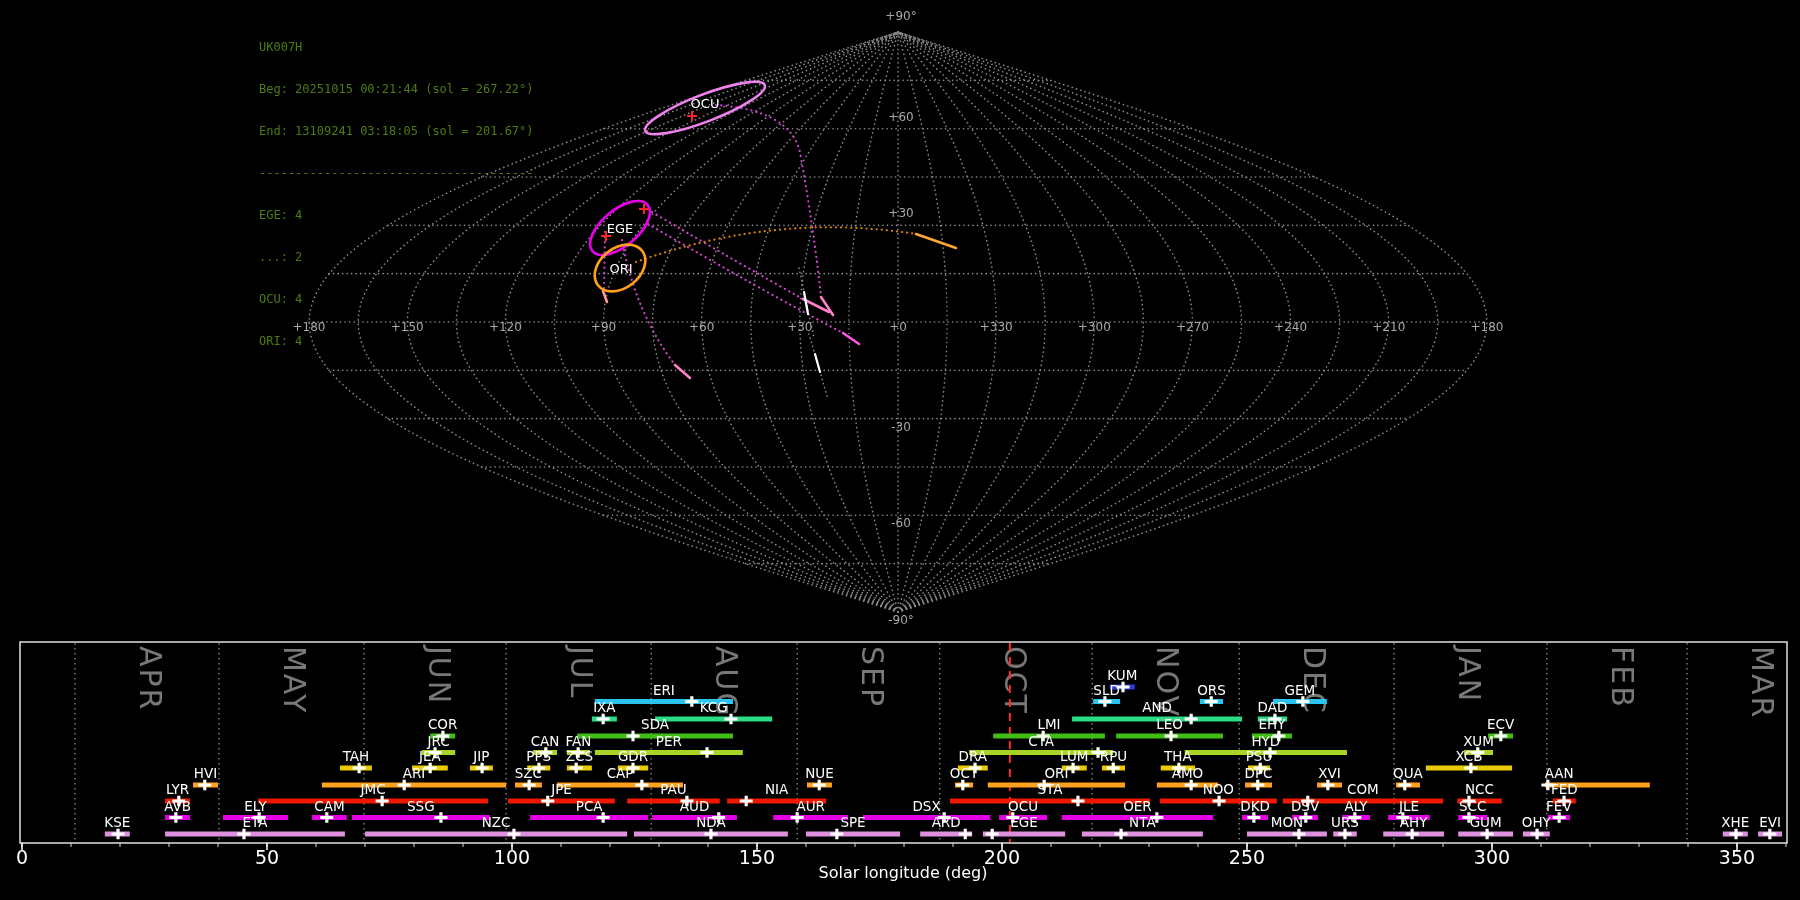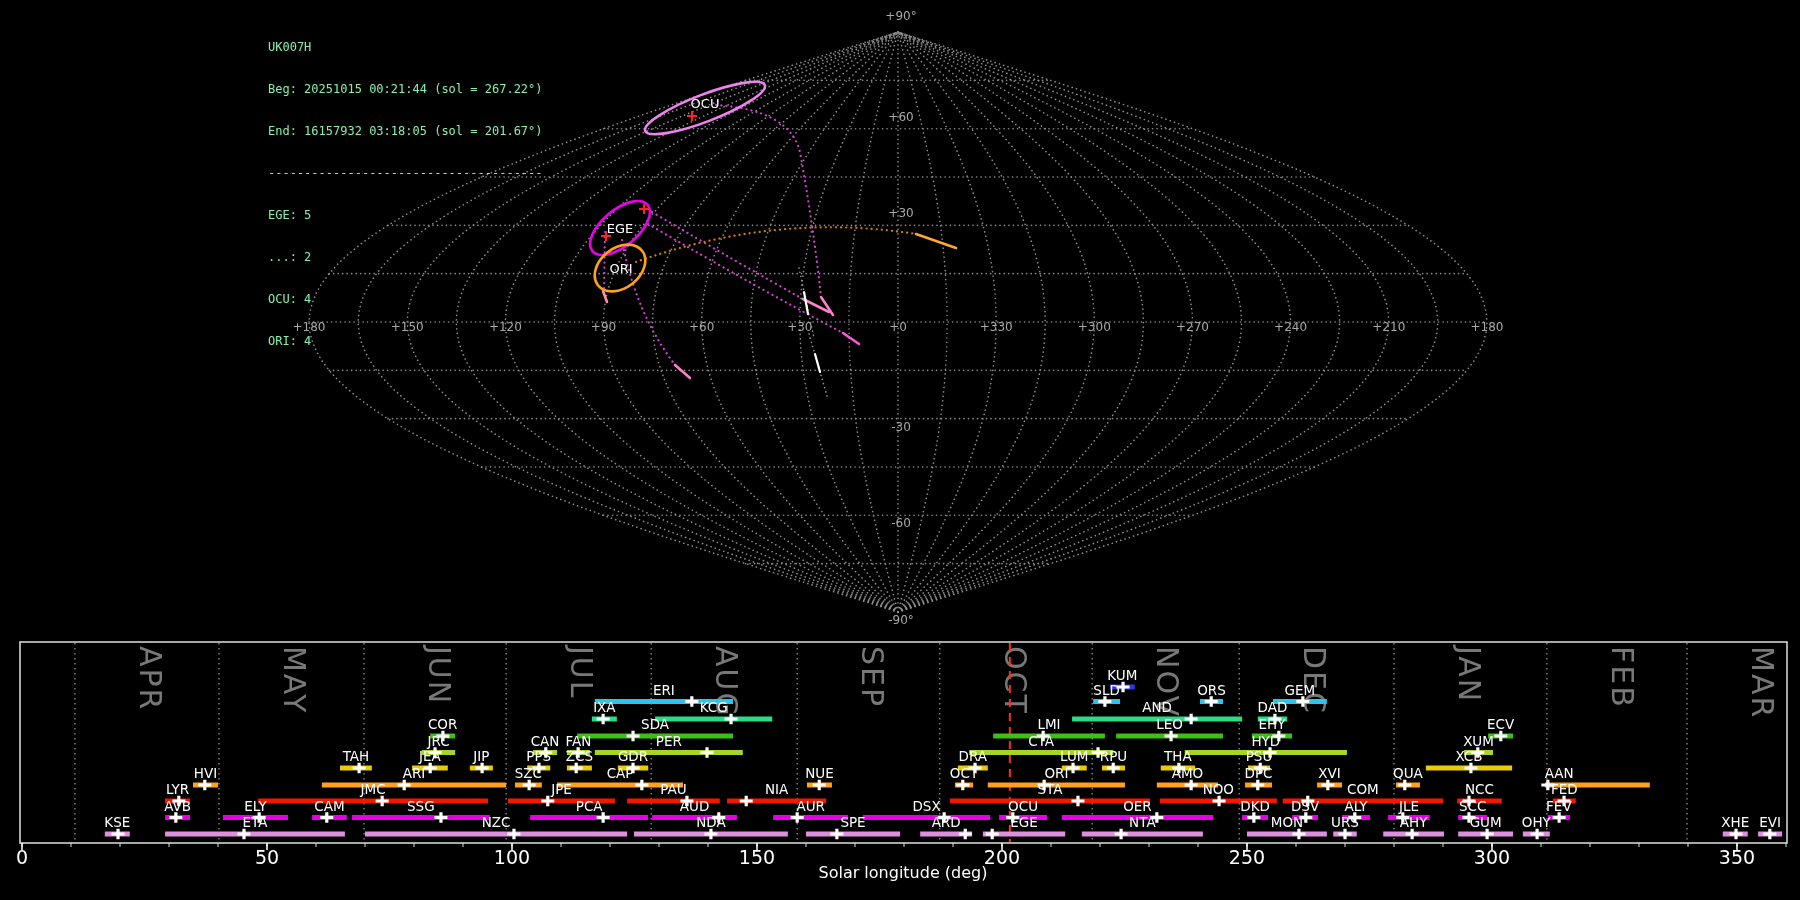--- a/index.html
+++ b/index.html
@@ -1,20 +1,20 @@
 <!DOCTYPE html>
 <html><head>
 <meta charset="utf-8">
 <style>
   html,body{margin:0;padding:0;background:#000;}
   .stage{position:relative;width:1800px;height:900px;background:#000;overflow:hidden;
          font-family:"DejaVu Sans",sans-serif;}
   svg{position:absolute;left:0;top:0;}
   svg text{font-family:"DejaVu Sans",sans-serif;}
-  .header{position:absolute;left:268px;top:12px;color:#86efac;
+  .header{position:absolute;left:259px;top:12px;color:#4d7c0f;
           font:12px "DejaVu Sans Mono",monospace;line-height:14px;white-space:pre;z-index:5;}
   .grid{stroke:#8C8C8C;stroke-width:1.6;stroke-dasharray:.1 4.4;stroke-linecap:round;fill:none;}
   .maplabel{fill:#A8A8A8;font-size:12px;}
   .radlabel{fill:#fff;font-size:13px;}
   .trail{fill:none;stroke-width:2.2;stroke-dasharray:.1 5;stroke-linecap:round;}
   .tip{stroke-width:2.6;stroke-linecap:round;}
   .spoext{stroke:#909090;stroke-width:1.6;stroke-dasharray:.1 4.2;stroke-linecap:round;}
   .monthline{stroke:#999;stroke-width:1.2;stroke-dasharray:1.5 3.5;}
   .monthtext{fill:#787878;font-size:30px;letter-spacing:2px;}
   .barlabel{fill:#fff;font-size:13.5px;text-anchor:middle;}
@@ -469,20 +469,20 @@
           <text x="1770.075" y="827" class="barlabel">EVI</text>
           <path d="M1763.3300000000002,834 L1776.3300000000002,834 M1769.8300000000002,828.8 L1769.8300000000002,839.2" class="peak"></path>
         </g>
       </g>
     <text class="xlabel" x="903" y="878">Solar longitude (deg)</text>
   </svg>
 
   <div class="header">
     <div>UK007H</div>
     <div>Beg: 20251015 00:21:44 (sol = 267.22°)</div>
-    <div>End: 16157932 03:18:05 (sol = 201.67°)</div>
+    <div>End: 13109241 03:18:05 (sol = 201.67°)</div>
     <div>--------------------------------------</div>
-    <div>EGE: 5</div>
+    <div>EGE: 4</div>
     <div>...: 2</div>
     <div>OCU: 4</div>
     <div>ORI: 4</div>
   </div>
 </div>
 
 </body></html>

